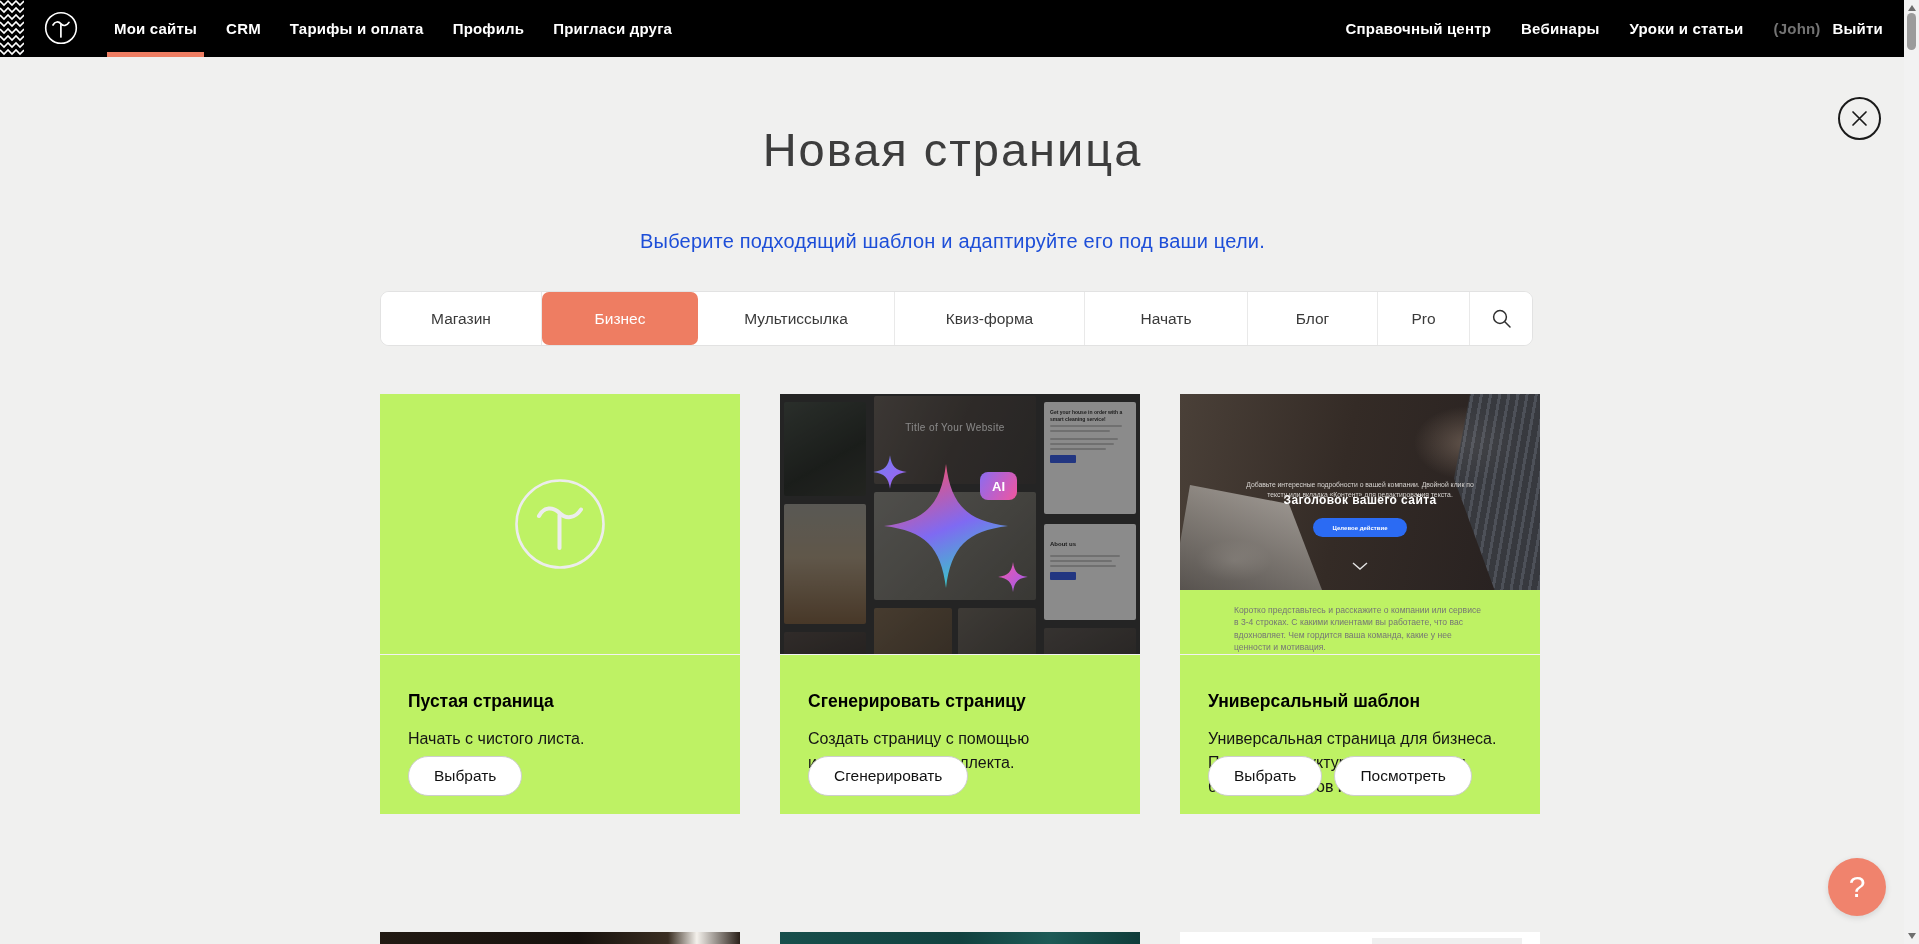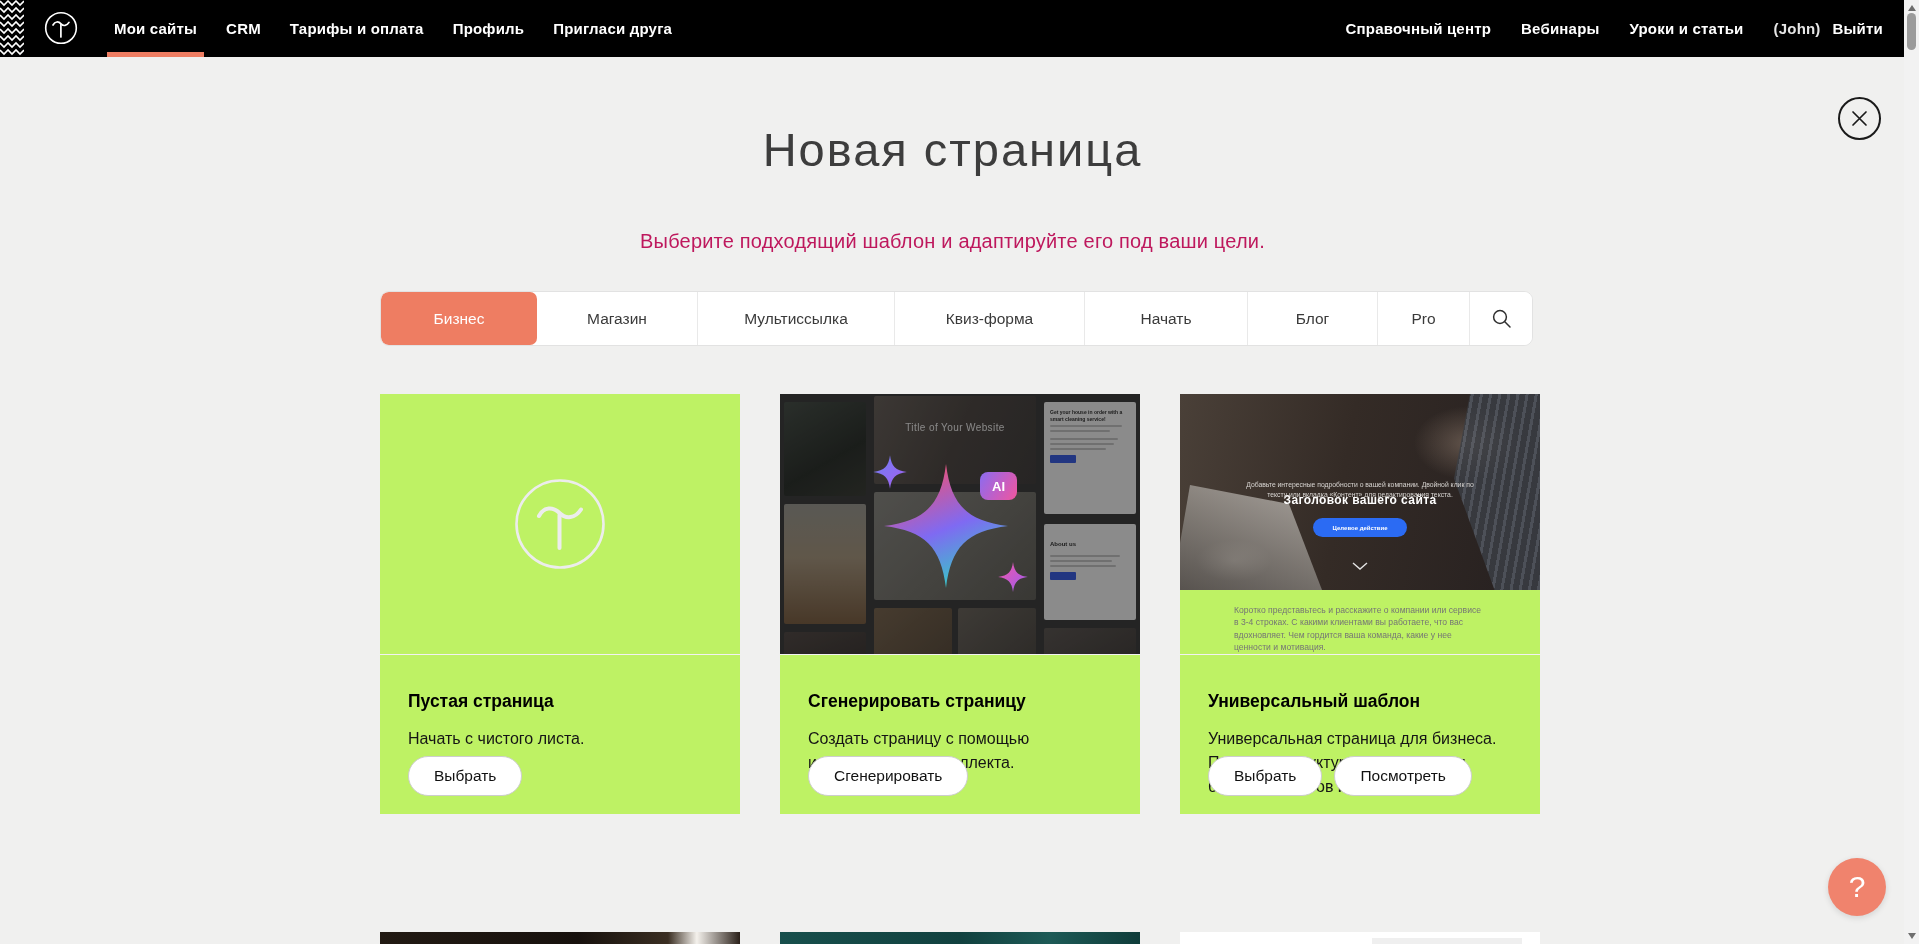--- a/index.html
+++ b/index.html
@@ -18,30 +18,30 @@
   }
   
   .nav{position:absolute;top:0;left:0;width:1905px;height:57px;background:#000;}
   .zigzag{position:absolute;left:0;top:0;}
   .logo{position:absolute;left:44px;top:11px;cursor:pointer;}
   .nav-left{position:absolute;left:114px;top:0;height:100%;display:flex;gap:29px;align-items:stretch;}
   .nav-right{position:absolute;right:22px;top:0;height:100%;display:flex;gap:30px;align-items:stretch;}
   .nav-item{color:#fff;font-size:15px;font-weight:700;letter-spacing:.2px;display:flex;align-items:center;position:relative;cursor:pointer;white-space:nowrap;}
   .nav-item .active-underline{position:absolute;left:-7px;right:-7px;bottom:0;height:5px;background:var(--accent);}
   .nav-user{display:flex;align-items:center;gap:6px;}
-  .nav-user .uname{color:#e5e5e5;font-weight:700;font-size:15px;text-align:right;}
+  .nav-user .uname{color:#737373;font-weight:700;font-size:15px;text-align:right;}
   .nav-user .logout{color:#fff;font-weight:700;font-size:15px;cursor:pointer;padding-left:6px;}
   
   .close-btn{position:absolute;left:1838px;top:97px;width:43px;height:43px;border-radius:50%;
     border:2px solid #1a1a1a;background:transparent;display:flex;align-items:center;justify-content:center;cursor:pointer;padding:0;}
   
   .page-title{position:absolute;top:122px;left:0;width:1905px;text-align:center;
     font-size:47px;font-weight:300;color:#3d3d3d;letter-spacing:2px;}
   .page-subtitle{position:absolute;top:230px;left:0;width:1905px;text-align:center;
-    font-size:20px;font-weight:400;color:#be185d;letter-spacing:.2px;}
+    font-size:20px;font-weight:400;color:#1d4ed8;letter-spacing:.2px;}
   
   .tabs{position:absolute;left:380px;top:291px;height:55px;display:flex;background:#fff;
     border:1px solid #e2e2e2;border-radius:9px;overflow:hidden;}
   .tab{display:flex;align-items:center;justify-content:center;font-size:15.5px;color:#3a3a3a;
     border-right:1px solid #e9e9e9;cursor:pointer;background:#fff;}
   .tab:last-child{border-right:none;}
   .tab.active{background:var(--accent);color:#fff;border-radius:7px;border-right:none;}
   
   .cards{position:absolute;left:380px;top:394px;display:flex;gap:40px;}
   .card{width:360px;height:420px;background:#bef264;position:relative;}
@@ -171,22 +171,22 @@
 <button class="close-btn">
   <svg width="17" height="17" viewBox="0 0 17 17">
     <path d="M2 2 L15 15 M15 2 L2 15" stroke="#1a1a1a" stroke-width="1.7" stroke-linecap="round"></path>
   </svg>
 </button>
 
 <div class="page-title">Новая страница</div>
 <div class="page-subtitle">Выберите подходящий шаблон и адаптируйте его под ваши цели.</div>
 
 <div class="tabs">
+  <div class="tab" style="width:161px">Магазин</div>
   <div class="tab active" style="width:156px">Бизнес</div>
-  <div class="tab" style="width:161px">Магазин</div>
   <div class="tab" style="width:197px">Мультиссылка</div>
   <div class="tab" style="width:190px">Квиз-форма</div>
   <div class="tab" style="width:163px">Начать</div>
   <div class="tab" style="width:130px">Блог</div>
   <div class="tab" style="width:92px">Pro</div>
   <div class="tab" style="width:62px">
     <svg width="21" height="21" viewBox="0 0 21 21">
       <circle cx="9" cy="9" r="6.4" fill="none" stroke="#2f2f2f" stroke-width="1.5"></circle>
       <path d="M13.8 13.8 L19 19" stroke="#2f2f2f" stroke-width="1.5" stroke-linecap="round"></path>
     </svg>

